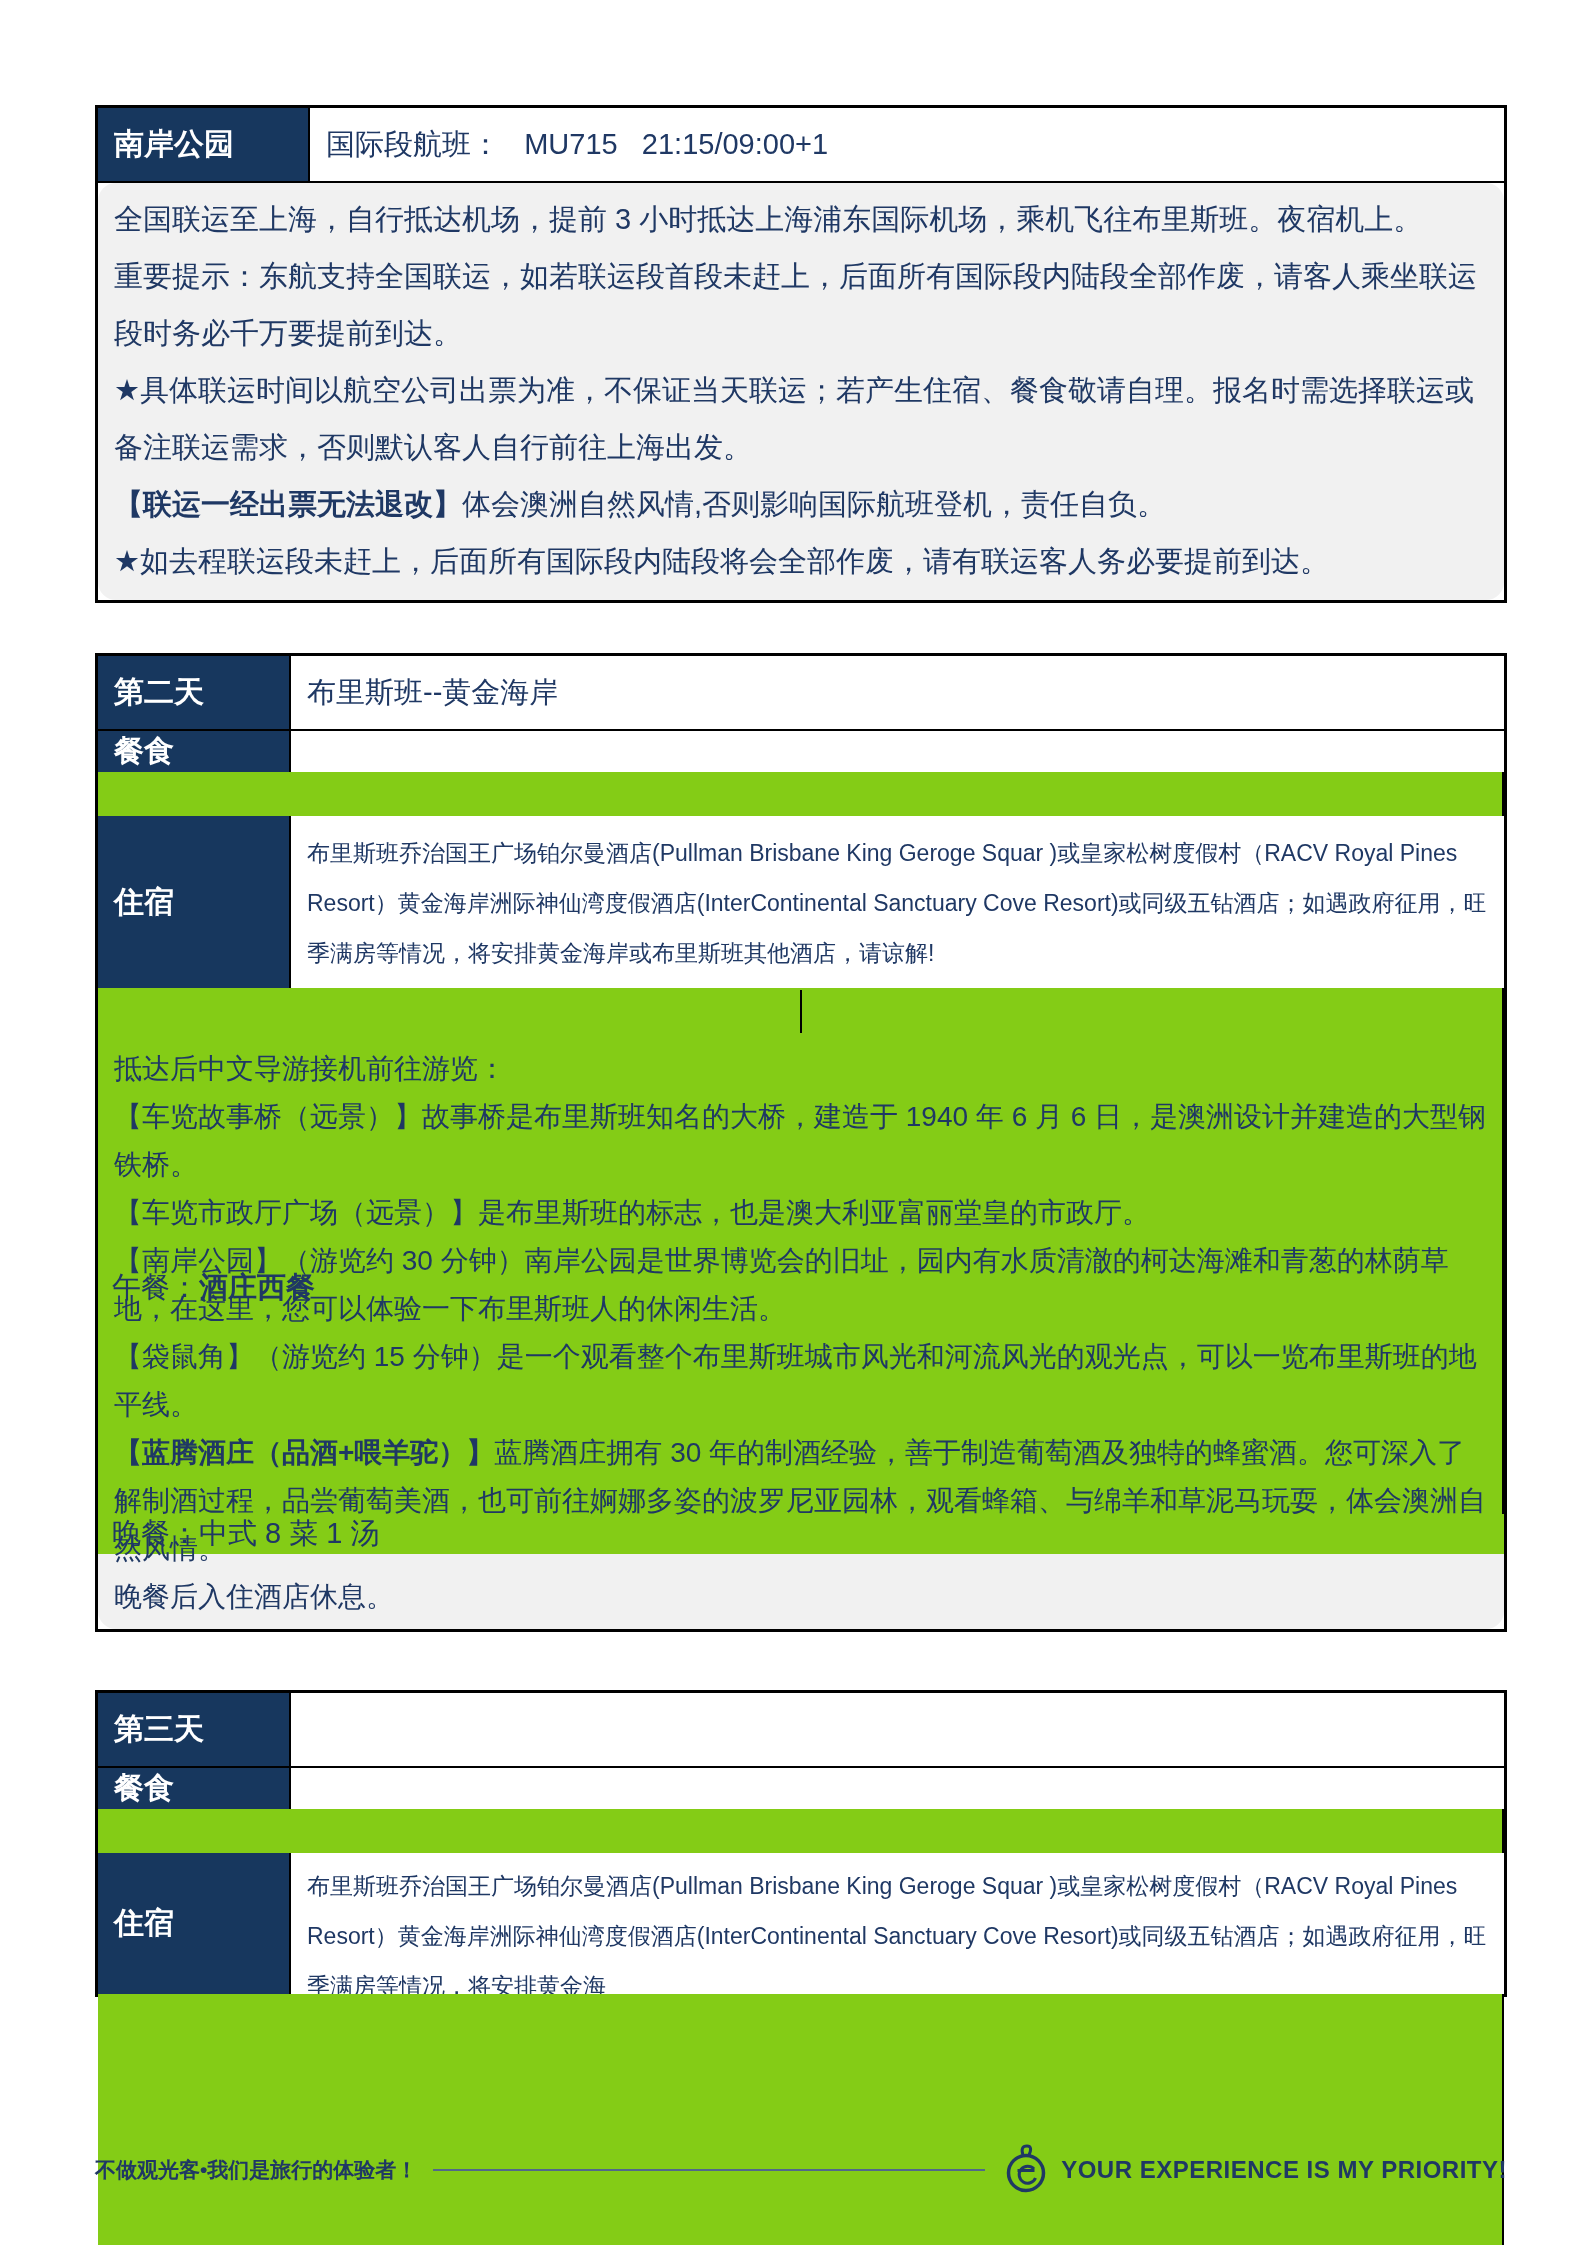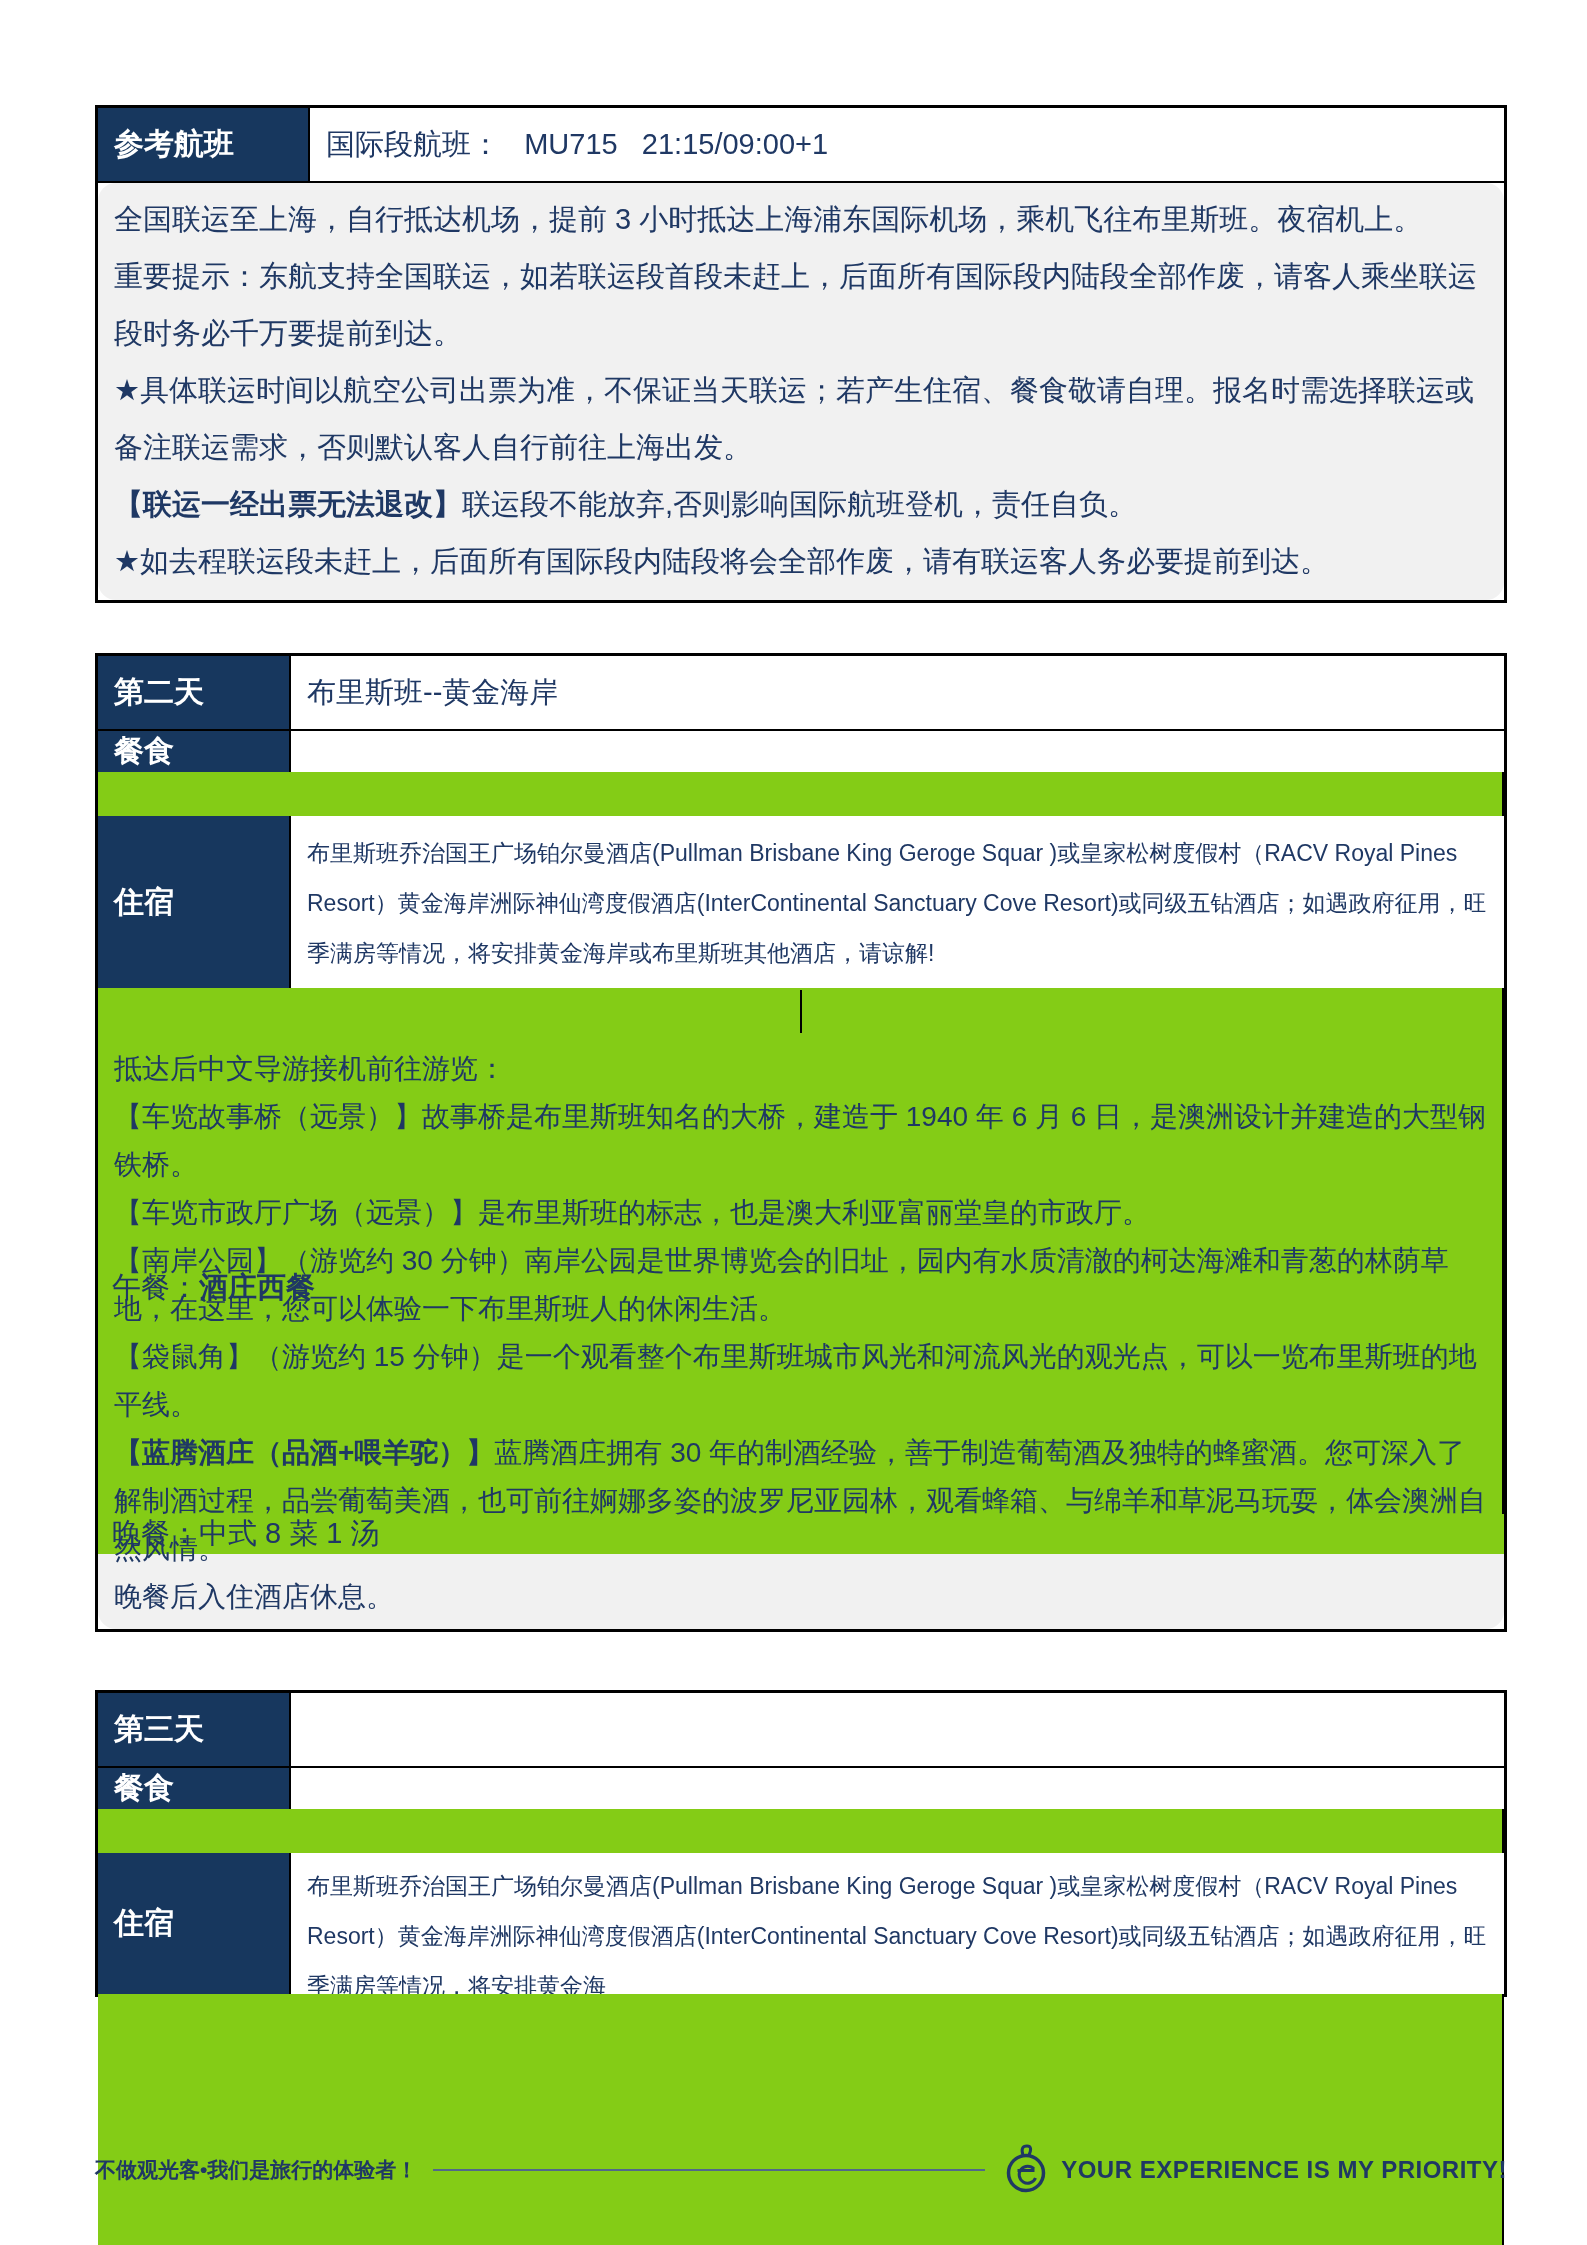--- a/index.html
+++ b/index.html
@@ -66,28 +66,28 @@
   .slogan-en { font-size:24px; font-weight:bold; color:#1F3864; letter-spacing:0.5px; flex:0 0 auto; }
 </style>
 </head>
 <body>
 
 <div class="page">
   <div class="content">
 
     <section class="tbl">
       <div class="row r-hdr">
-        <div class="cell dark lbl-flight">参考航班</div>
+        <div class="cell dark lbl-flight">南岸公园</div>
         <div class="cell info-cell">国际段航班：   MU715   21:15/09:00+1</div>
       </div>
       <div class="graybody">
         <p><b class="bold-part"></b><span>全国联运至上海，自行抵达机场，提前 3 小时抵达上海浦东国际机场，乘机飞往布里斯班。夜宿机上。</span></p>
         <p><b class="bold-part"></b><span>重要提示：东航支持全国联运，如若联运段首段未赶上，后面所有国际段内陆段全部作废，请客人乘坐联运段时务必千万要提前到达。</span></p>
         <p><b class="bold-part"></b><span>★具体联运时间以航空公司出票为准，不保证当天联运；若产生住宿、餐食敬请自理。报名时需选择联运或备注联运需求，否则默认客人自行前往上海出发。</span></p>
-        <p><b class="bold-part">【联运一经出票无法退改】</b><span>联运段不能放弃,否则影响国际航班登机，责任自负。</span></p>
+        <p><b class="bold-part">【联运一经出票无法退改】</b><span>体会澳洲自然风情,否则影响国际航班登机，责任自负。</span></p>
         <p><b class="bold-part"></b><span>★如去程联运段未赶上，后面所有国际段内陆段将会全部作废，请有联运客人务必要提前到达。</span></p>
       </div>
     </section>
 
     <div class="gap50"></div>
 
     <section class="tbl">
       <div class="row r-hdr">
         <div class="cell dark lbl-day">第二天</div>
         <div class="cell info-cell">布里斯班--黄金海岸</div>

